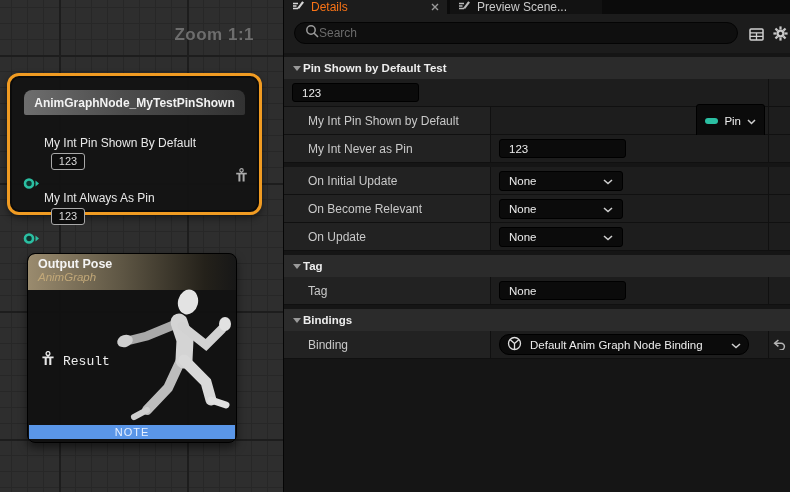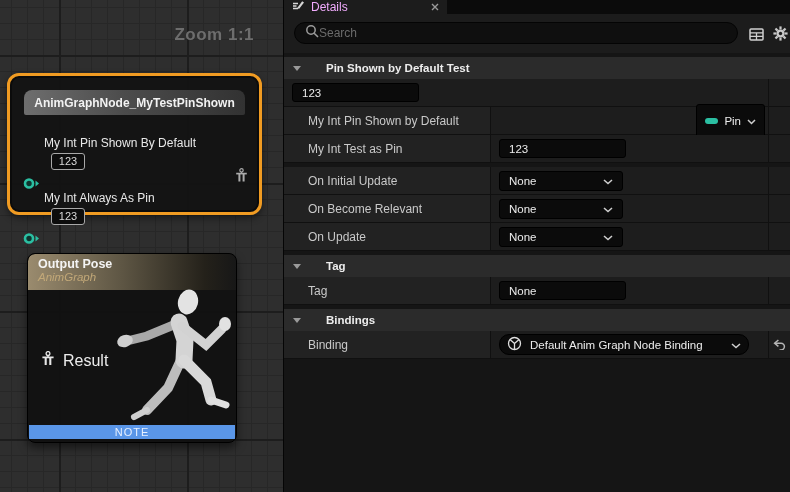--- a/index.html
+++ b/index.html
@@ -58,56 +58,56 @@
     box-shadow:0 5px 9px rgba(0,0,0,.5); overflow:hidden;
   }
   .node-output-header {
     height:36px; border-radius:7px 7px 0 0; padding:3px 0 4px 10px;
     background:linear-gradient(90deg,#9a8b6e 0%,#5e5644 45%,#24211a 85%,#171717 100%);
   }
   .node-output-title { font-size:12.5px; font-weight:bold; color:#f4f4f4; }
   .node-output-subtitle { font-size:11.5px; font-style:italic; color:#c2a878; }
   .mannequin { position:absolute; right:0; top:34px; }
   .result-row { position:absolute; left:13px; top:97px; display:flex; align-items:center; gap:8px; }
-  .result-label { font-size:16px; color:#ececec; }
+  .result-label { font-size:13px; color:#ececec;font-family:Liberation Mono, monospace; }
   .note-bar {
     position:absolute; left:1px; right:1px; bottom:3px; height:14px;
     background:#5a96e8; text-align:center; color:#e7f0ff;
     font-size:11px; line-height:14px; letter-spacing:1px;
   }
 
   
   .details {
     position:absolute; left:283px; top:0; width:507px; height:492px;
     background:#151515; border-left:1px solid #050505;
   }
   .tabbar { height:14px; background:#0b0b0b; display:flex; overflow:hidden; }
   .tab { display:flex; align-items:center; gap:6px; padding:0 8px; font-size:12px; }
-  .tab-details { width:163px; background:#1c1c1c; color:#f0abfc;align-items:flex-end; }
+  .tab-details { width:163px; background:#1c1c1c; color:#f97316;align-items:flex-end; }
   .tab-details .tab-label { flex:1; }
   .tab-preview { width:152px; margin-left:3px; background:#121212; color:#c9c9c9; }
 
   .searchrow { height:39px; background:#1c1c1c; position:relative; }
   .search-pill {
     position:absolute; left:10px; top:8px; width:444px; height:22px;
     border-radius:11px; background:#0f0f0f; border:1px solid #040404;
     display:flex; align-items:center; padding:0 10px;
   }
   .search-pill input {
     flex:1; background:transparent; border:none; outline:none;
     color:#cfcfcf; font-size:12px; font-family:inherit;
   }
   .search-pill input::placeholder { color:#6b6b6b; }
   .table-icon { position:absolute; left:465px; top:13px; }
   .gear-icon  { position:absolute; left:489px; top:12px; }
 
   .section { margin-top:4px; }
   .sec-header {
     height:22px; background:#2b2b2b; display:flex; align-items:center;
-    gap:25px; padding-left:9px; font-size:11.5px; font-weight:bold; color:#ededed;
+    gap:2px; padding-left:9px; font-size:11.5px; font-weight:bold; color:#ededed;
   }
   .tri { width:0; height:0; border-left:4.5px solid transparent; border-right:4.5px solid transparent; border-top:5.5px solid #9a9a9a; }
 
   .row { height:28px; display:flex; border-bottom:1px solid #101010; }
   .cell-label {
     flex:0 0 207px; display:flex; align-items:center; padding-left:24px;
     color:#c9c9c9; font-size:12px; background:#222222; border-right:1px solid #101010;
   }
   .cell-value { flex:1; display:flex; align-items:center; background:#1d1d1d; position:relative; }
   .cell-reset { flex:0 0 22px; border-left:1px solid #101010; background:#1d1d1d; display:flex; align-items:center; justify-content:center; }
@@ -223,20 +223,29 @@
               <path d="M7 9 L12 2.5 L10.2 1.2 L5.4 7.8 Z" fill="#d6d6d6"></path>
             </svg>
         </span>
         <span class="tab-label">Details</span>
         <span>
           <svg width="8" height="8" viewBox="0 0 8 8">
               <path d="M1 1 L7 7 M7 1 L1 7" stroke="#9a9a9a" stroke-width="1.4"></path>
             </svg>
         </span>
       </div>
+      <div class="tab tab-preview">
+        <span>
+          <svg width="13" height="11" viewBox="0 0 13 11">
+              <path d="M1 3.5 H6 M1 6 H4.5 M1 8.5 H6" stroke="#b9b9b9" stroke-width="1.3"></path>
+              <path d="M7 9 L12 2.5 L10.2 1.2 L5.4 7.8 Z" fill="#b9b9b9"></path>
+            </svg>
+        </span>
+        <span class="tab-label">Preview Scene...</span>
+      </div>
     </div>
 
     <div class="searchrow">
       <div class="search-pill">
         <span>
           <svg width="14" height="14" viewBox="0 0 14 14">
               <circle cx="6" cy="6" r="4.2" fill="none" stroke="#9c9c9c" stroke-width="1.5"></circle>
               <path d="M9.2 9.2 L13 13" stroke="#9c9c9c" stroke-width="1.6"></path>
             </svg>
         </span>
@@ -286,21 +295,21 @@
             <span>
               <svg width="9" height="6" viewBox="0 0 9 6">
                   <path d="M1 1 L4.5 4.5 L8 1" fill="none" stroke="#cfcfcf" stroke-width="1.5"></path>
                 </svg>
             </span>
           </div>
         </div>
         <div class="cell-reset"></div>
       </div>
       <div class="row">
-        <div class="cell-label">My Int Test as Pin</div>
+        <div class="cell-label">My Int Never as Pin</div>
         <div class="cell-value">
           <input class="detail-input" value="123" style="">
         </div>
         <div class="cell-reset"></div>
       </div>
     </div>
 
     <div class="section">
       <div class="row">
         <div class="cell-label">On Initial Update</div>

